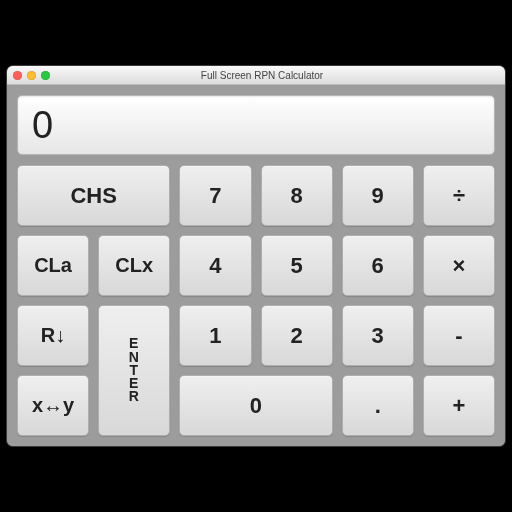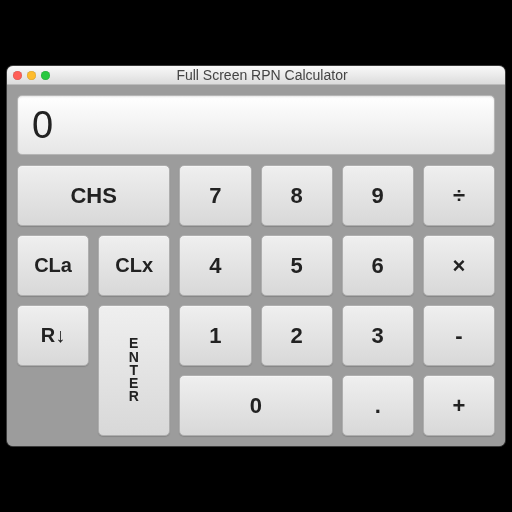--- a/index.html
+++ b/index.html
@@ -50,21 +50,21 @@
     border-radius: 50%;
     box-shadow: inset 0 0 1px rgba(0,0,0,0.4);
   }
   .tl.red { background: #ff5f57; }
   .tl.yellow { background: #febc2e; }
   .tl.green { background: #28c840; }
   .titlebar .title {
     position: absolute;
     left: 12px; right: 0;
     text-align: center;
-    font-size: 14px;
+    font-size: 10px;
     color: #444;
     pointer-events: none;
   }
 
   .body {
     flex: 1;
     padding: 10px;
     background: #9c9c9c;
     display: flex;
     flex-direction: column;
@@ -222,20 +222,23 @@
         <div class="key k-2">
             <span>2</span>
           </div>
         <div class="key k-3">
             <span>3</span>
           </div>
         <div class="key k-sub">
             <span>-</span>
           </div>
 
+        <div class="key k-xy small">
+            <span>x↔y</span>
+          </div>
         <div class="key k-0">
             <span>0</span>
           </div>
         <div class="key k-dot">
             <span>.</span>
           </div>
         <div class="key k-add">
             <span>+</span>
           </div>
 

